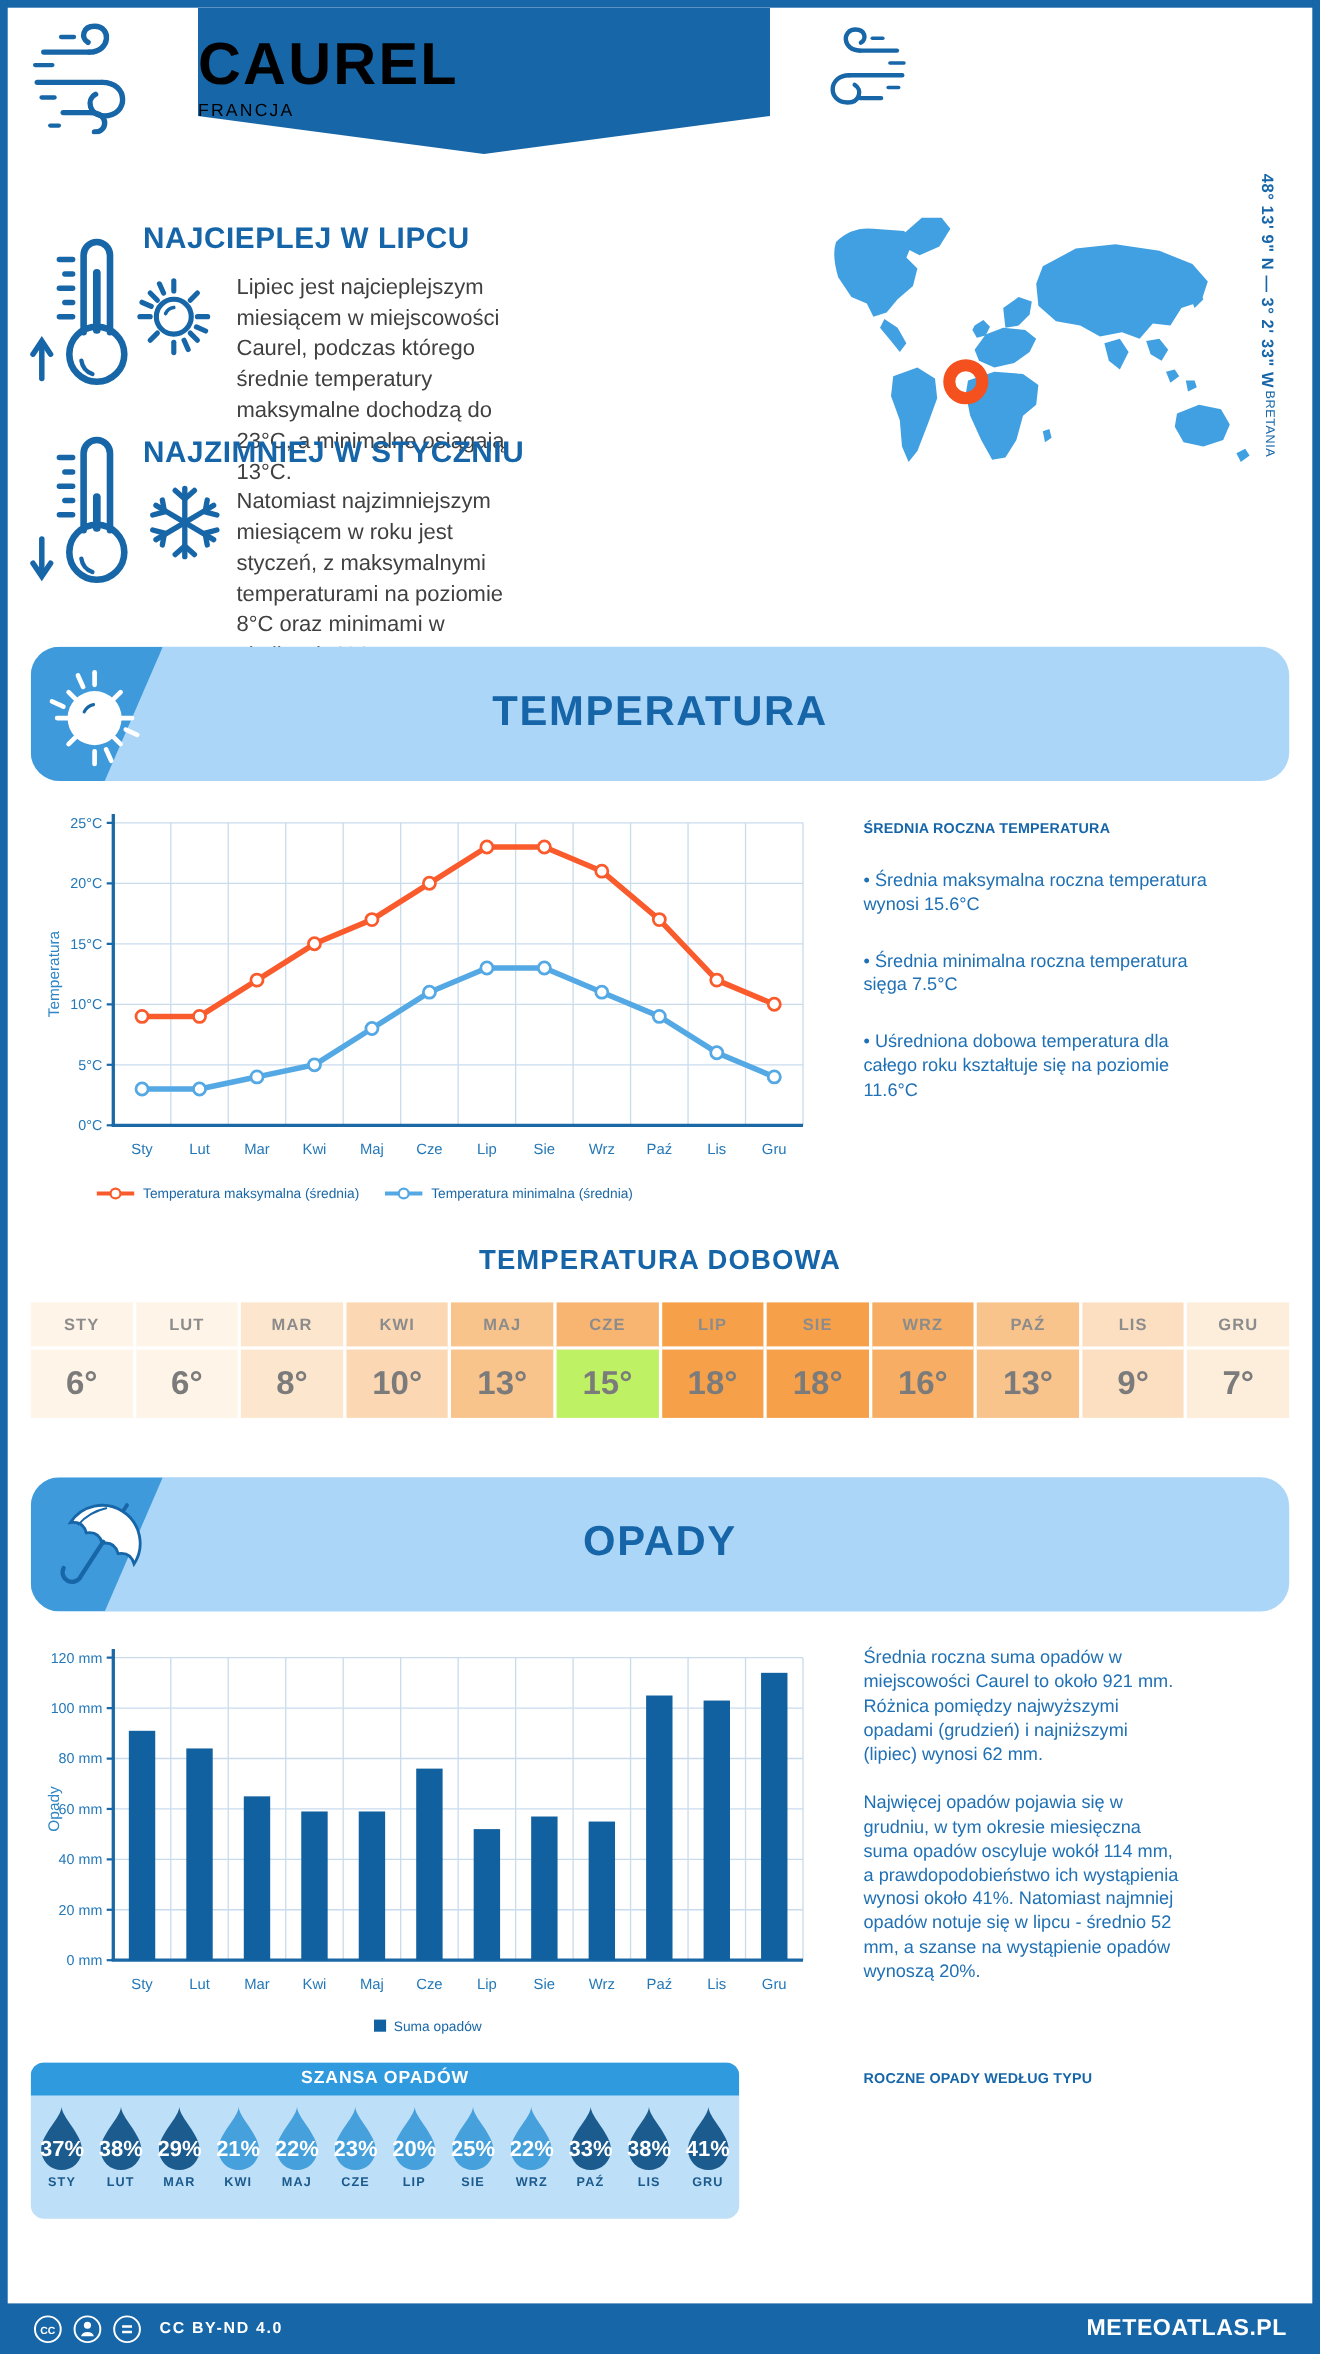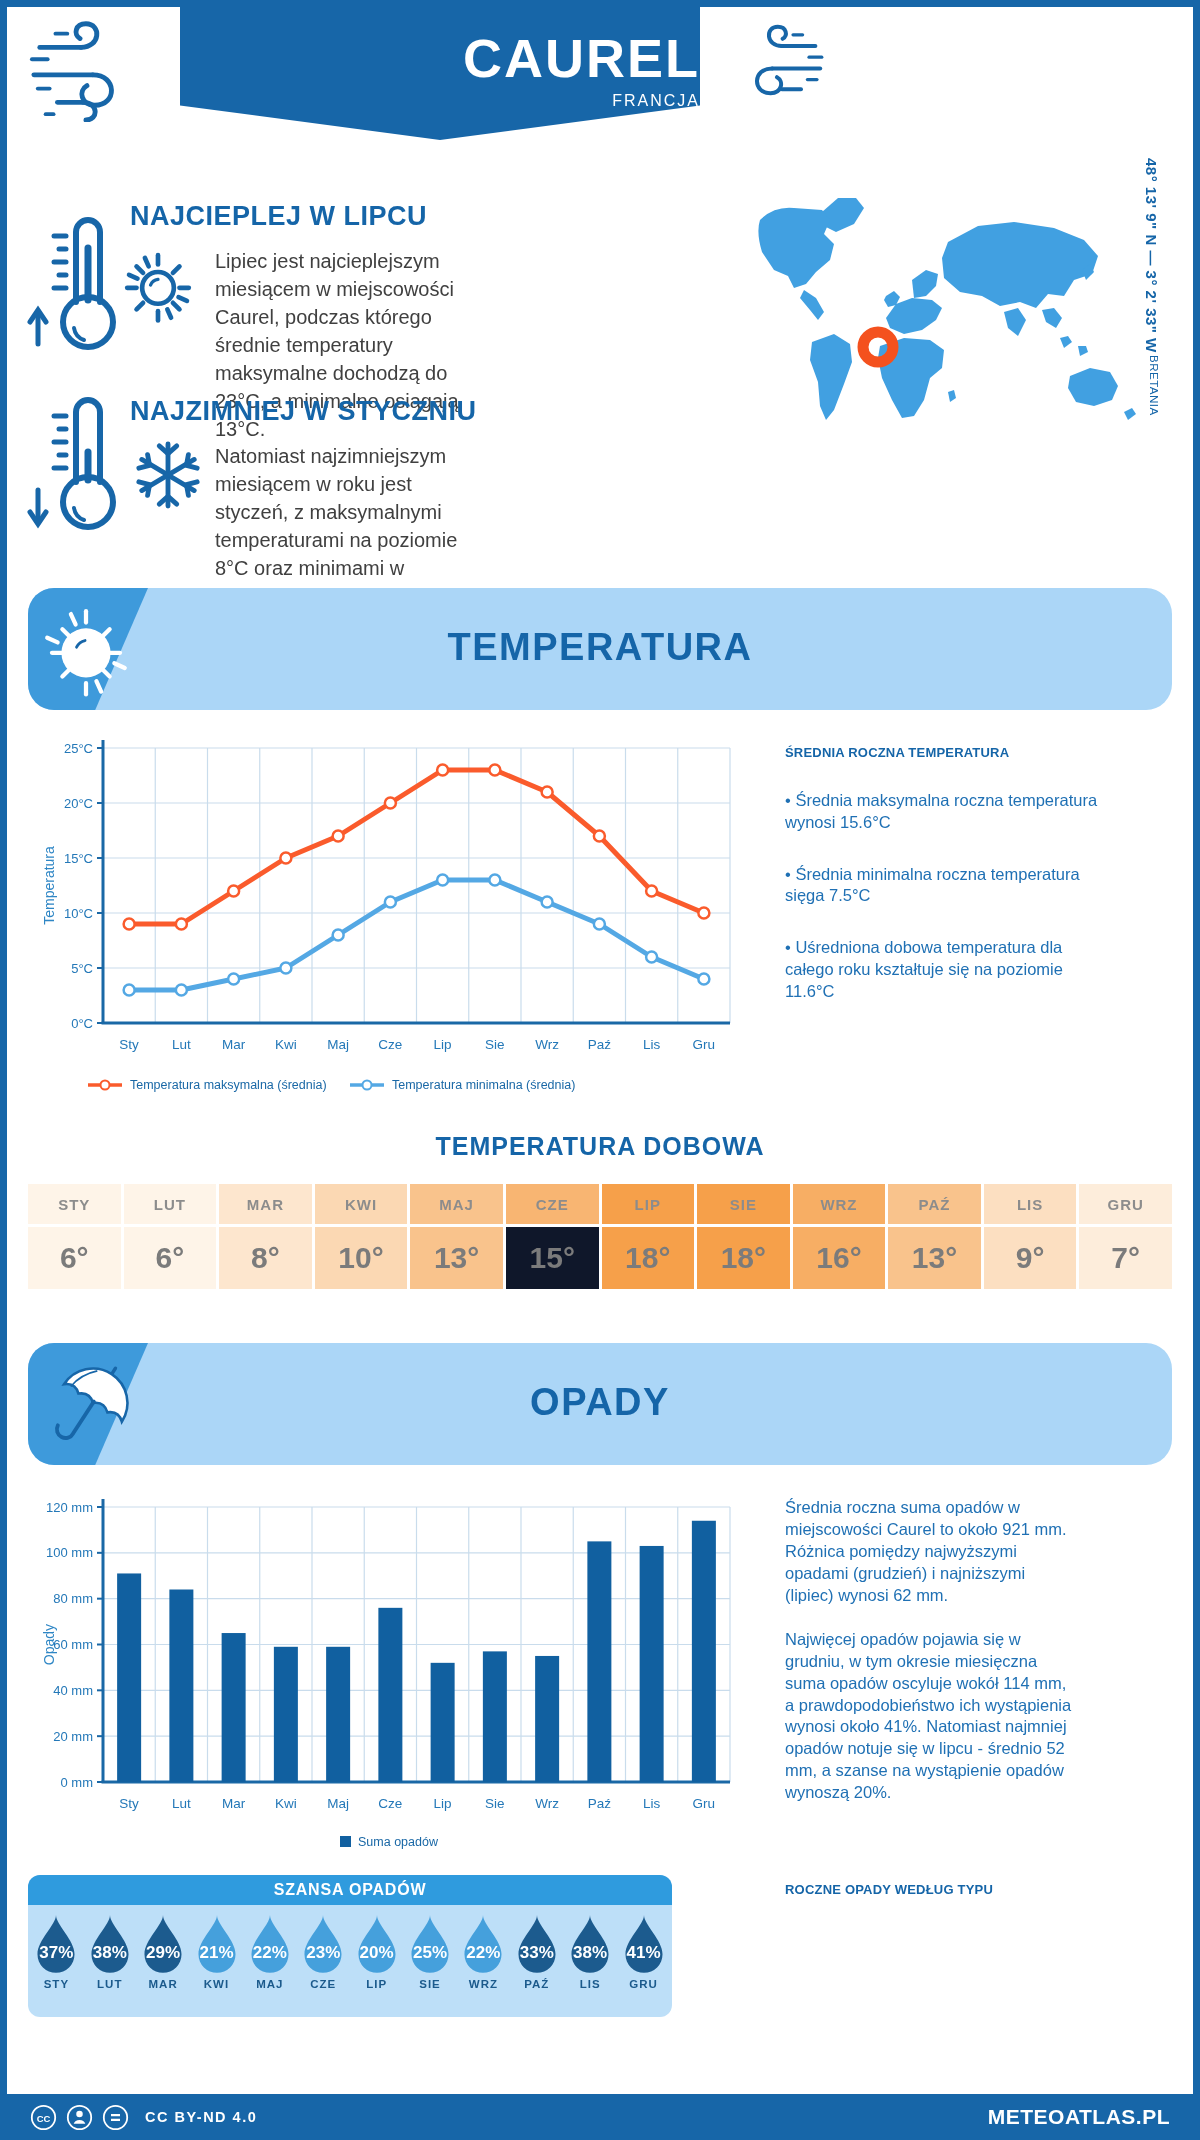--- a/index.html
+++ b/index.html
@@ -7,21 +7,21 @@
         font-family:"Liberation Sans",sans-serif;overflow:hidden;}
   .abs{position:absolute;}
   .edge{position:absolute;background:#1766A8;z-index:40;}
   .edge.top{left:0;top:0;width:1200px;height:7px;}
   .edge.left{left:0;top:0;width:7px;height:2140px;}
   .edge.right{right:0;top:0;width:7px;height:2140px;}
 
   
   .banner{left:180px;top:7px;width:520px;height:133px;background:#1766A8;
           clip-path:polygon(0 0,100% 0,100% 74%,50% 100%,0 74%);
-          text-align:right;color:#ffffff;}
+          text-align:left;color:#000000;}
   .banner .city{margin-top:24px;font-size:54px;font-weight:800;letter-spacing:2px;line-height:1;}
   .banner .country{margin-top:7px;font-size:16px;font-weight:400;letter-spacing:2px;}
 
   .side-coords{left:1143px;top:158px;height:300px;writing-mode:vertical-rl;
                text-orientation:mixed;color:#1565A8;display:flex;}
   .side-coords .coords{font-size:15px;font-weight:800;letter-spacing:.5px;}
   .side-coords .region{font-size:11.5px;font-weight:400;letter-spacing:.5px;padding-top:2px;}
 
   .hl-title{font-size:27px;font-weight:800;color:#1565A8;letter-spacing:.5px;white-space:nowrap;}
   .hl-text{font-size:20px;line-height:1.4;color:#404040;width:272px;}
@@ -55,21 +55,21 @@
   
   .chance-panel{left:28px;top:1875px;width:644px;height:142px;border-radius:12px;
                 overflow:hidden;background:#BDDFF8;}
   .chance-panel .chead{height:30px;background:#2F9BDE;color:#fff;display:flex;
                 align-items:center;justify-content:center;font-size:16px;font-weight:700;
                 letter-spacing:.8px;}
   .drops-row{display:flex;justify-content:space-evenly;padding-top:9px;}
   .drop-cell{width:50px;text-align:center;}
   .drop{position:relative;width:44px;height:61px;margin:0 auto;}
   .drop .pct{position:absolute;left:0;right:0;top:29px;color:#fff;
-             font-size:17px;font-weight:700;text-align:center;}
+             font-size:20px;font-weight:700;text-align:center;}
   .drop-mon{margin-top:3px;font-size:11.5px;font-weight:700;color:#1B5A8C;letter-spacing:1px;}
 
   
   .footer{left:0;top:2094px;width:1200px;height:46px;background:#1766A8;display:flex;
           align-items:center;padding:0 30px;box-sizing:border-box;z-index:50;}
   .footer .lic-icons{display:flex;gap:9px;align-items:flex-end;}
   .footer .lic-text{margin-left:16px;color:#fff;font-size:14.5px;font-weight:700;letter-spacing:1.5px;}
   .footer .brand{margin-left:auto;color:#fff;font-size:21px;font-weight:800;letter-spacing:.5px;}
 </style>
 </head>
@@ -350,21 +350,21 @@
       <div class="daily-col">
         <div class="mon" style="background: rgb(251, 216, 179);">KWI</div>
         <div class="val" style="background: rgb(251, 216, 179);">10°</div>
       </div>
       <div class="daily-col">
         <div class="mon" style="background: rgb(249, 195, 140);">MAJ</div>
         <div class="val" style="background: rgb(249, 195, 140);">13°</div>
       </div>
       <div class="daily-col">
         <div class="mon" style="background: rgb(248, 181, 114);">CZE</div>
-        <div class="val" style="background: #0f172a;">15°</div>
+        <div class="val" style="background: #bef264;">15°</div>
       </div>
       <div class="daily-col">
         <div class="mon" style="background: rgb(246, 160, 74);">LIP</div>
         <div class="val" style="background: rgb(246, 160, 74);">18°</div>
       </div>
       <div class="daily-col">
         <div class="mon" style="background: rgb(246, 160, 74);">SIE</div>
         <div class="val" style="background: rgb(246, 160, 74);">18°</div>
       </div>
       <div class="daily-col">

